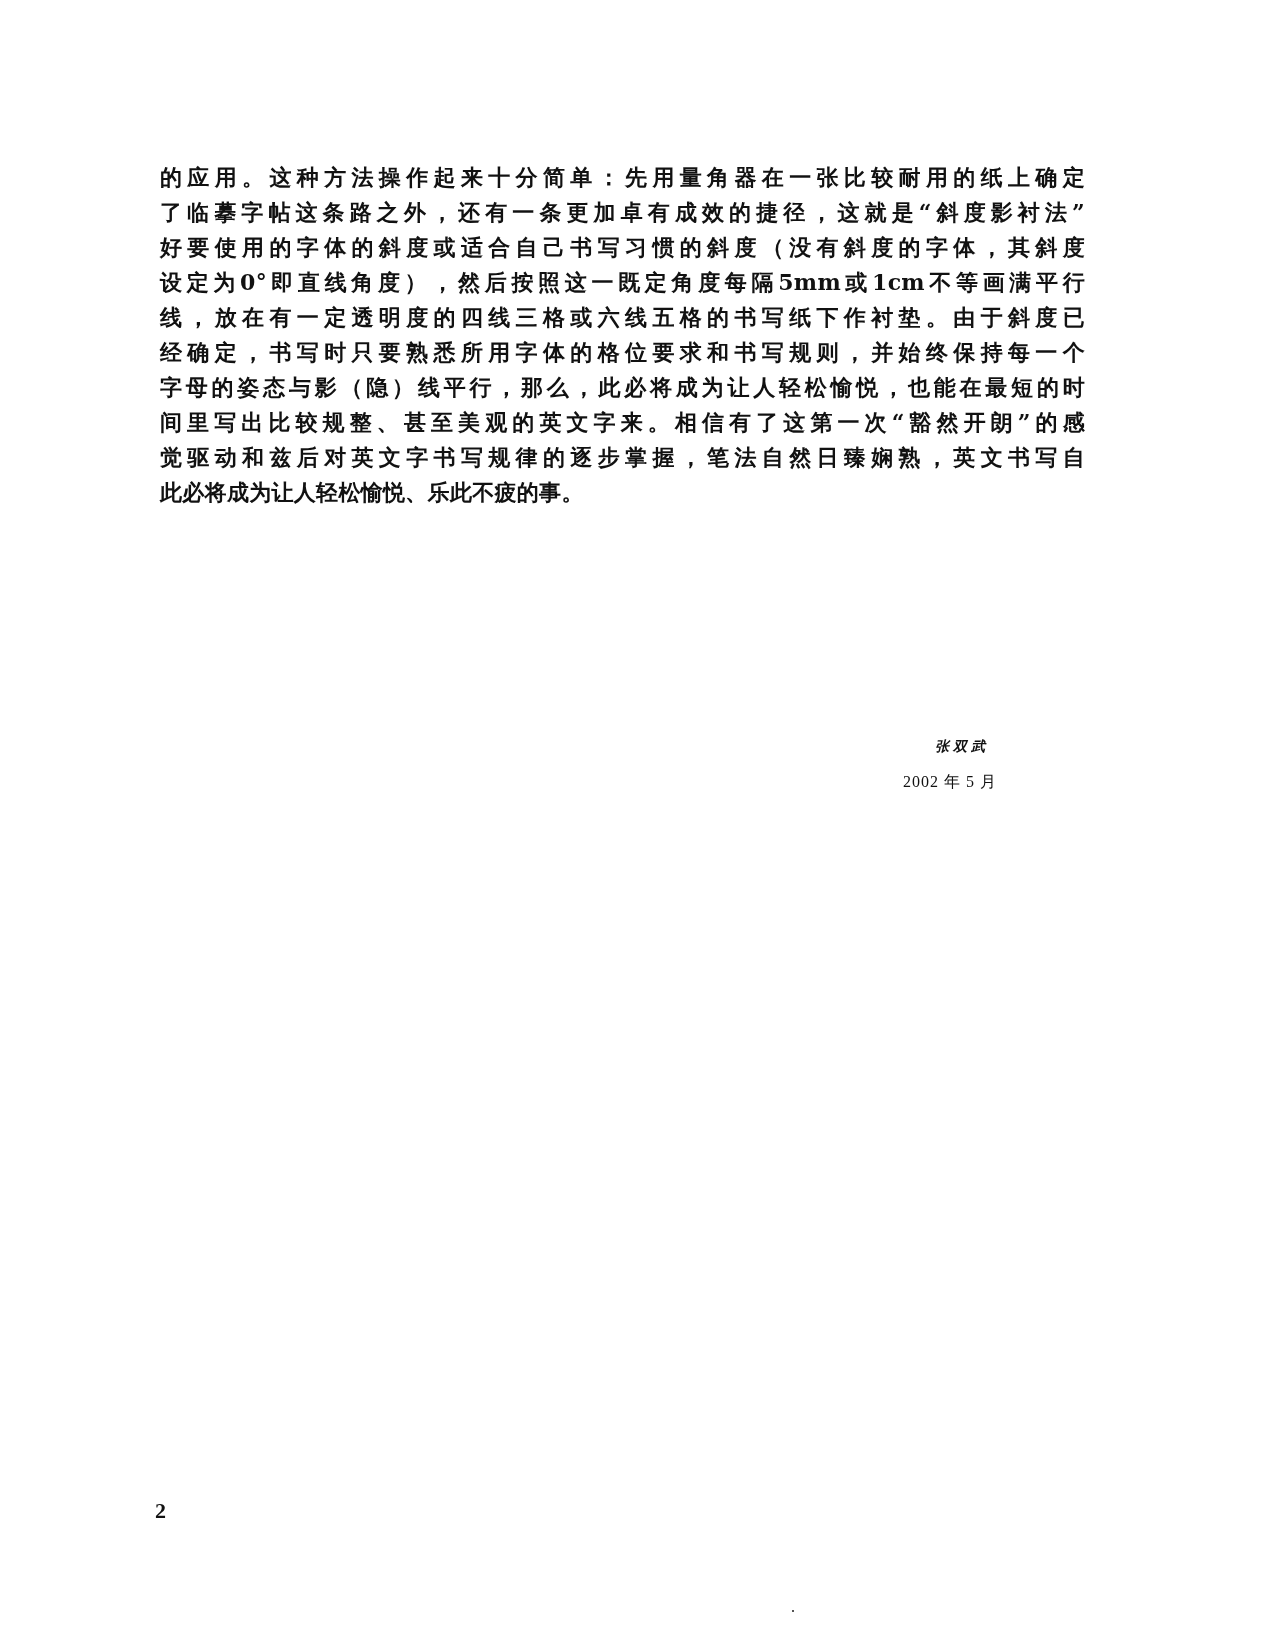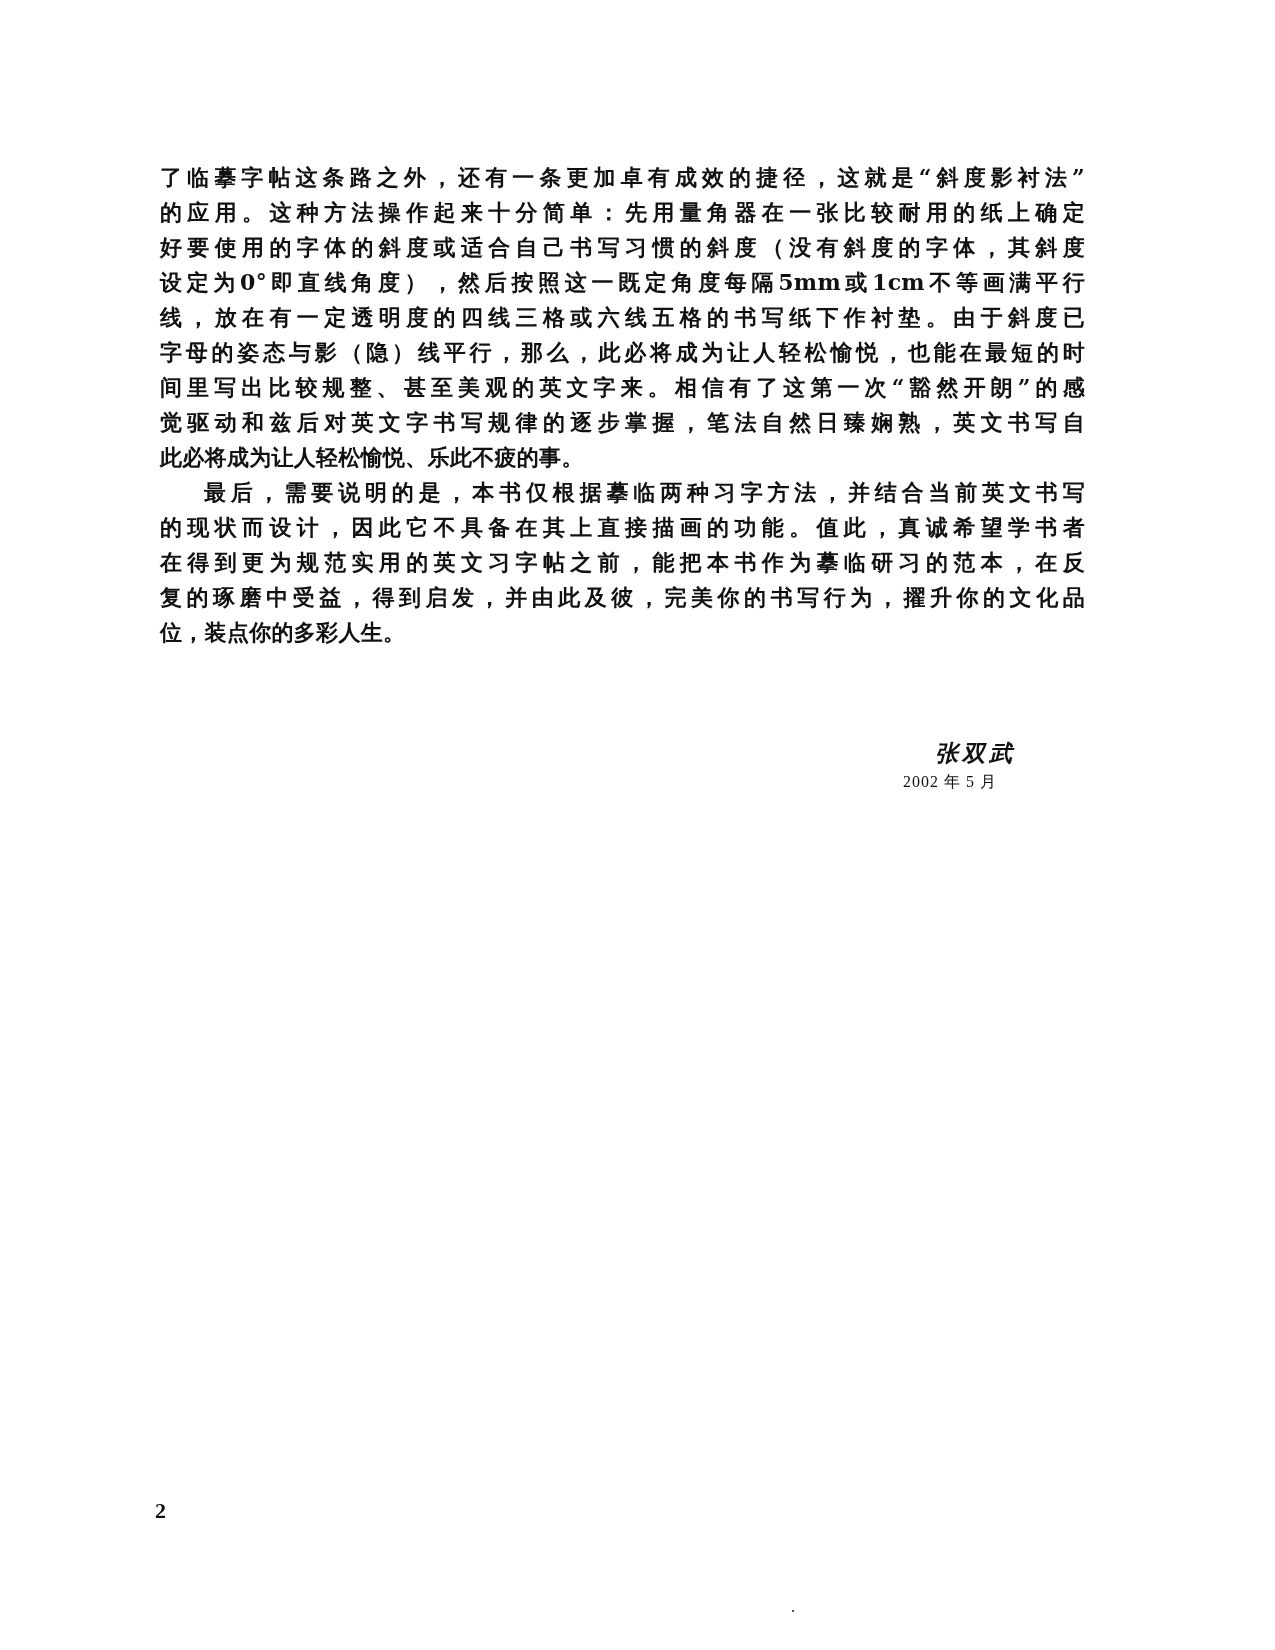--- a/index.html
+++ b/index.html
@@ -4,50 +4,44 @@
 <style>
   html, body { margin: 0; padding: 0; background: #ffffff; }
   body { width: 1275px; height: 1650px; position: relative; overflow: hidden;
          font-family: "DejaVu Serif", "Liberation Serif", serif; color: #111; }
   .page { position: absolute; left: 0; top: 0; width: 1275px; height: 1650px; background: #fff; }
   .body-text { position: absolute; left: 160px; top: 160px; width: 925px; }
   .line { height: 35px; line-height: 35px; font-size: 22px; font-weight: bold;
           white-space: nowrap; letter-spacing: 0.3px; text-align: justify; text-align-last: justify; }
   .line.last { text-align: right; text-align-last: left; }
   .line.indent { padding-left: 44px; }
-  .signature { position: absolute; left: 935px; top: 738px; font-size: 23px; font-weight: bold;
+  .signature { position: absolute; left: 935px; top: 738px; font-size: 14px; font-weight: bold;
                font-style: italic; letter-spacing: 4px; font-family: "DejaVu Serif", serif; }
   .date { position: absolute; left: 903px; top: 772px; font-size: 16px; letter-spacing: 1px;
           font-family: "Liberation Serif", serif; }
   .page-number { position: absolute; left: 155px; top: 1498px; font-size: 22px; font-weight: bold;
                  font-family: "Liberation Serif", serif; }
   .speck { position: absolute; left: 792px; top: 1610px; width: 2px; height: 2px; background: #555; }
 </style>
 </head>
 <body>
 
 <div class="page">
   <div class="body-text">
     <div>
+      <div class="line">的应用。这种方法操作起来十分简单：先用量角器在一张比较耐用的纸上确定</div>
       <div class="line">了临摹字帖这条路之外，还有一条更加卓有成效的捷径，这就是“斜度影衬法”</div>
-      <div class="line">的应用。这种方法操作起来十分简单：先用量角器在一张比较耐用的纸上确定</div>
       <div class="line">好要使用的字体的斜度或适合自己书写习惯的斜度（没有斜度的字体，其斜度</div>
       <div class="line">设定为0°即直线角度），然后按照这一既定角度每隔5mm或1cm不等画满平行</div>
       <div class="line">线，放在有一定透明度的四线三格或六线五格的书写纸下作衬垫。由于斜度已</div>
+      <div class="line">经确定，书写时只要熟悉所用字体的格位要求和书写规则，并始终保持每一个</div>
       <div class="line">字母的姿态与影（隐）线平行，那么，此必将成为让人轻松愉悦，也能在最短的时</div>
       <div class="line">间里写出比较规整、甚至美观的英文字来。相信有了这第一次“豁然开朗”的感</div>
       <div class="line">觉驱动和兹后对英文字书写规律的逐步掌握，笔法自然日臻娴熟，英文书写自</div>
       <div class="line last">此必将成为让人轻松愉悦、乐此不疲的事。</div>
-    </div>
-    <div>
-      <div class="line indent">最后，需要说明的是，本书仅根据摹临两种习字方法，并结合当前英文书写</div>
-      <div class="line">的现状而设计，因此它不具备在其上直接描画的功能。值此，真诚希望学书者</div>
-      <div class="line">在得到更为规范实用的英文习字帖之前，能把本书作为摹临研习的范本，在反</div>
-      <div class="line">复的琢磨中受益，得到启发，并由此及彼，完美你的书写行为，擢升你的文化品</div>
-      <div class="line last">位，装点你的多彩人生。</div>
     </div>
   </div>
 
   <div class="signature">张双武</div>
   <div class="date">2002 年 5 月</div>
   <div class="page-number">2</div>
   <div class="speck"></div>
 </div>
 
 </body></html>

